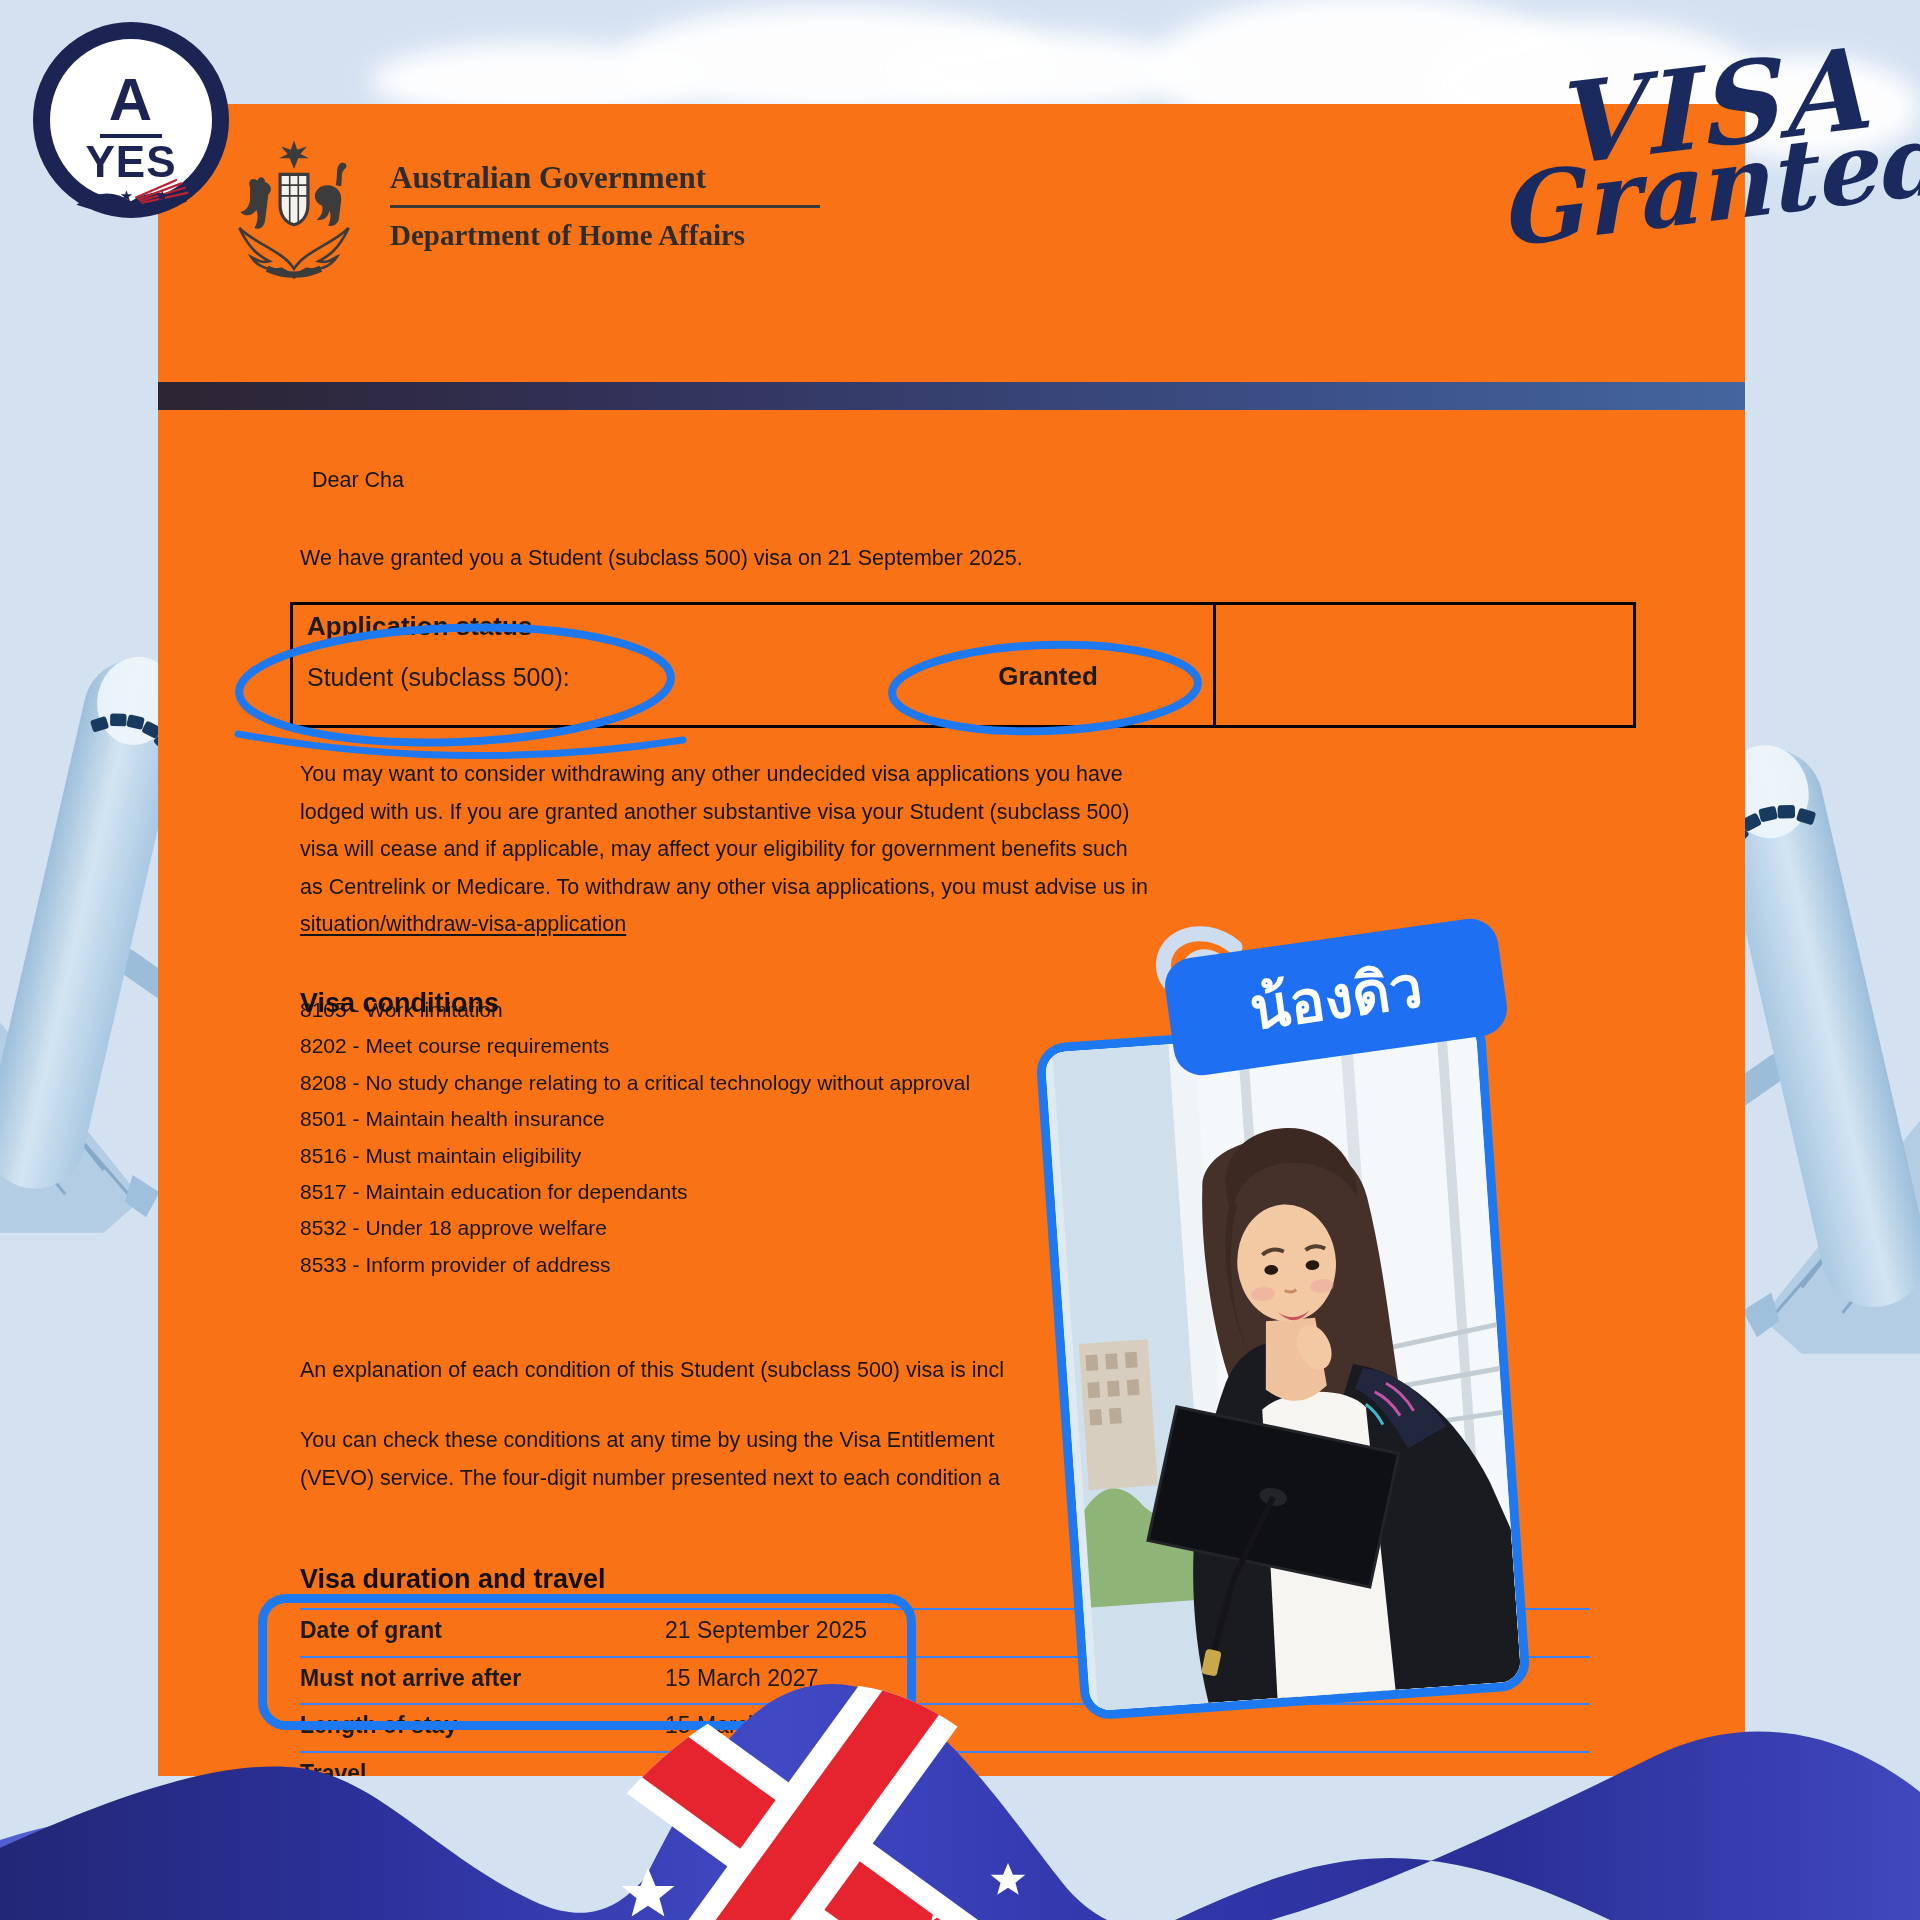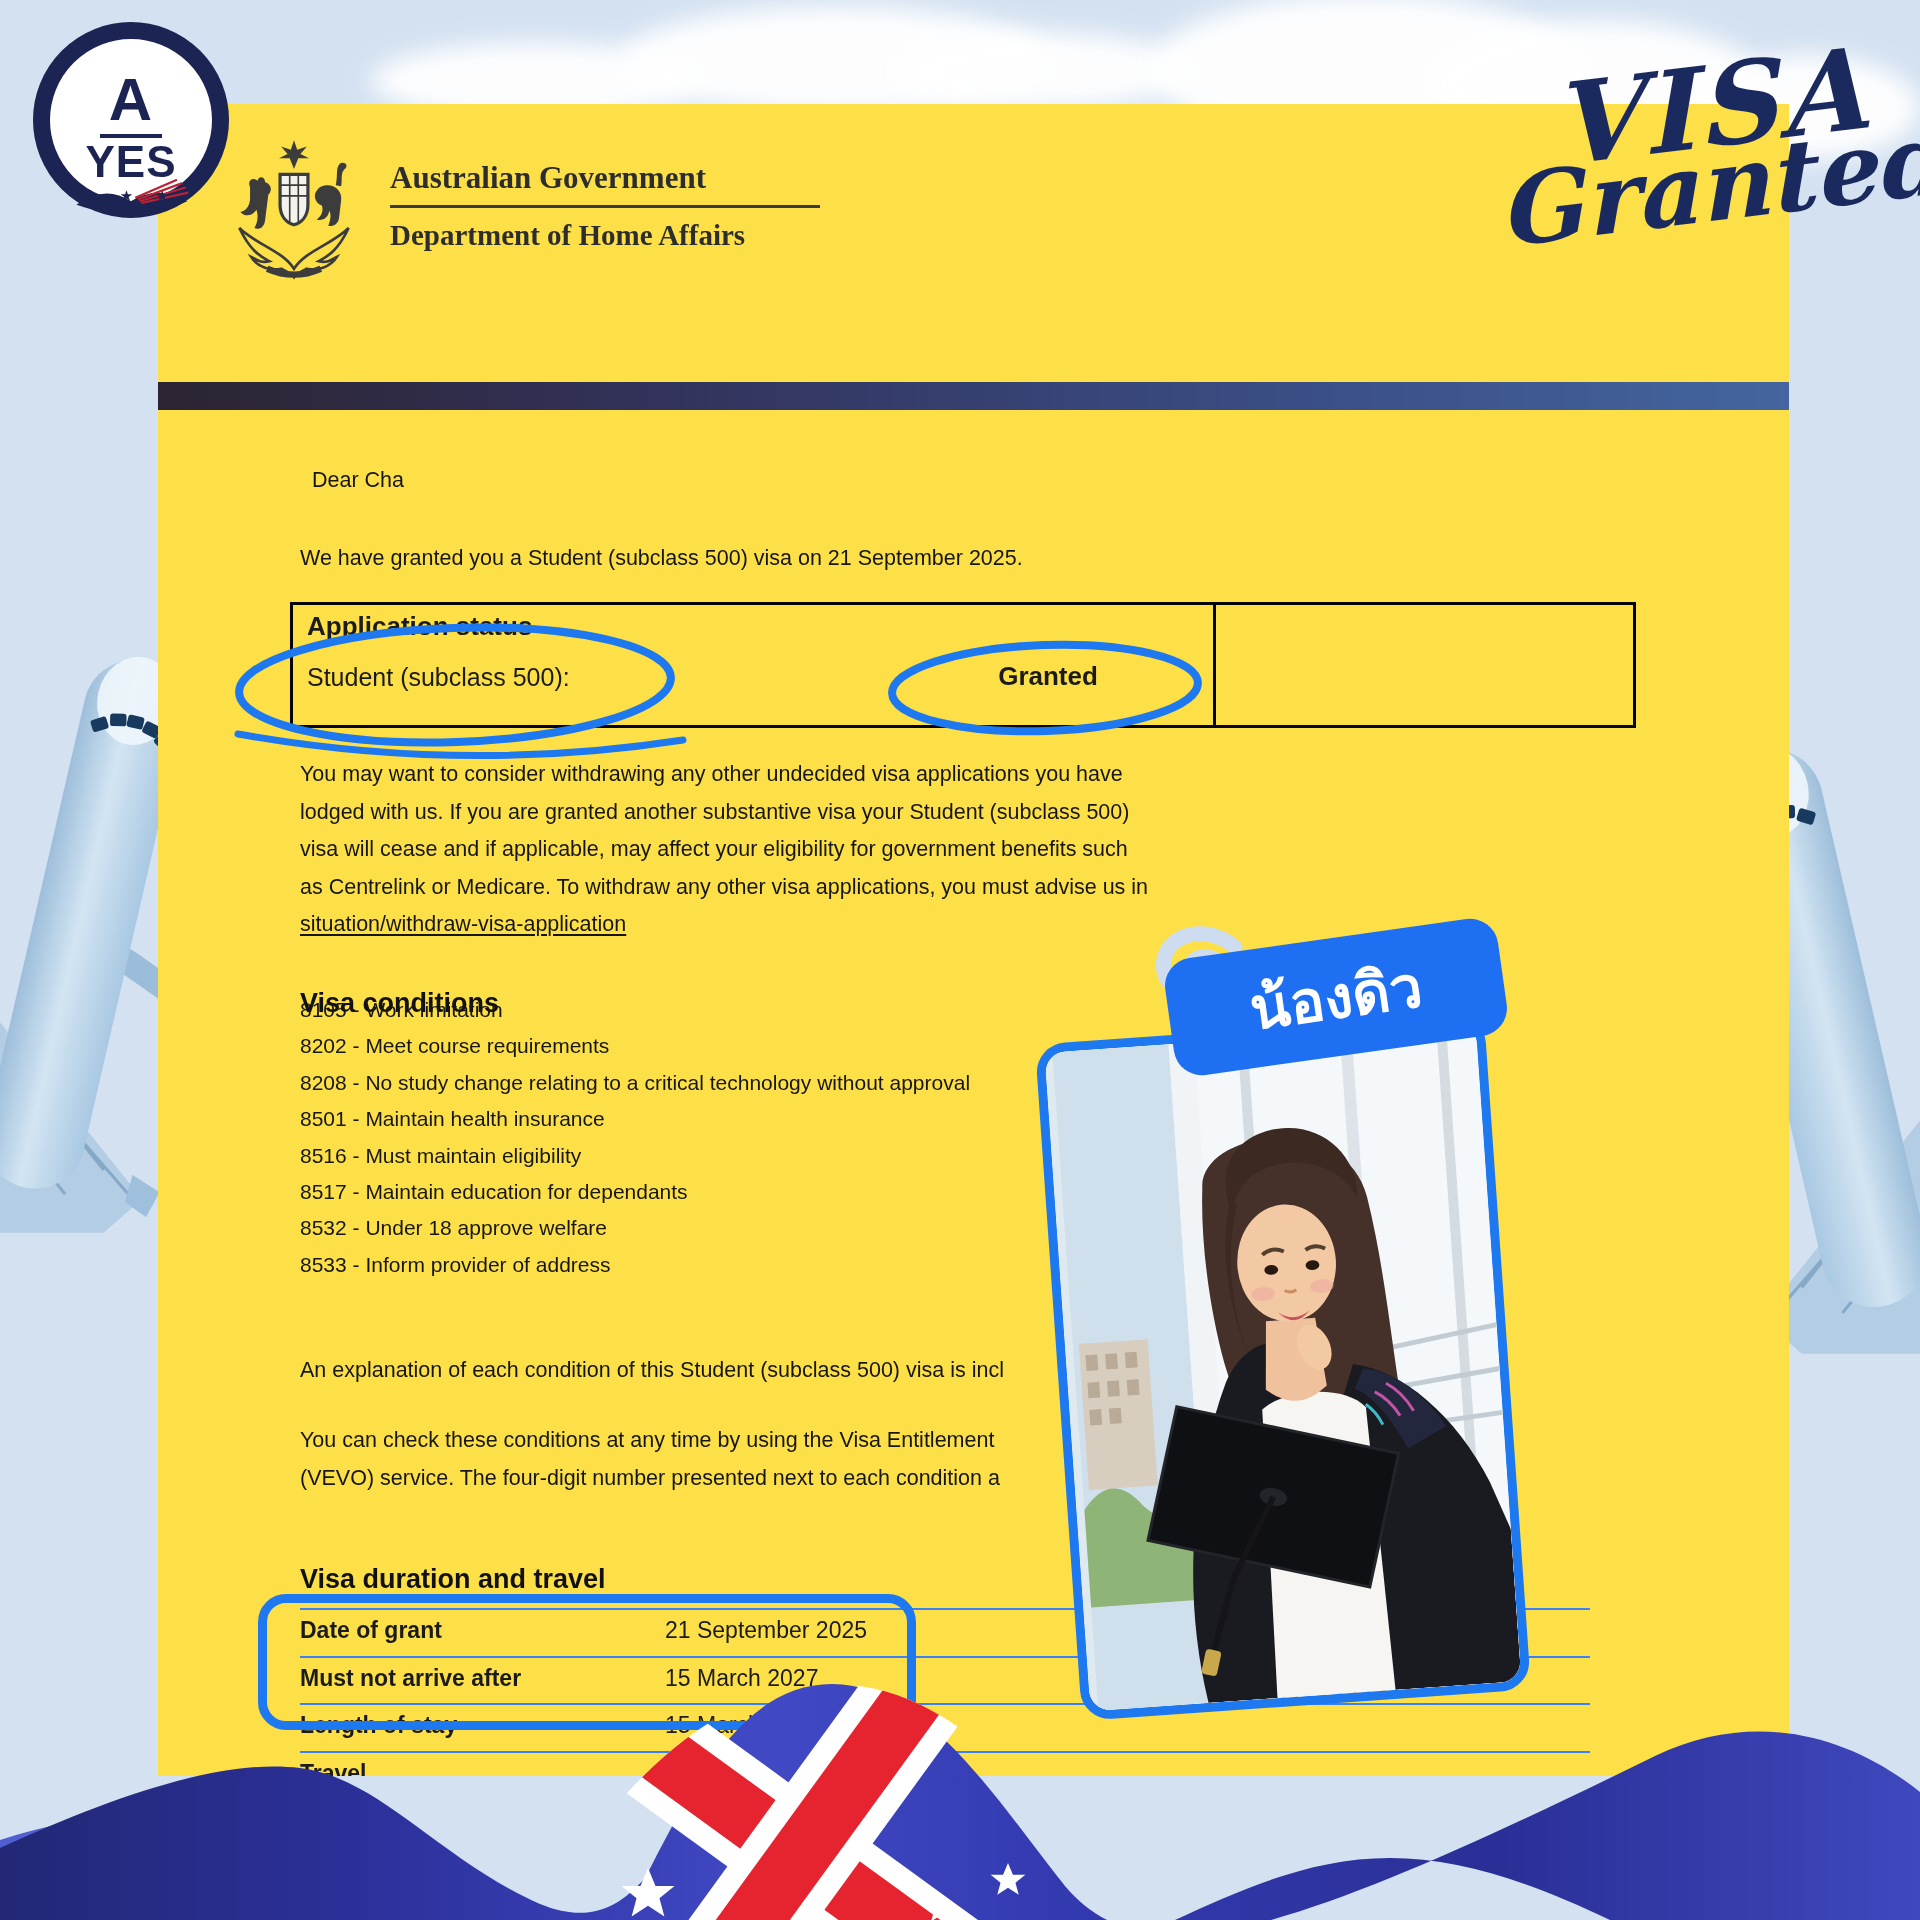--- a/index.html
+++ b/index.html
@@ -1,21 +1,21 @@
 <!DOCTYPE html>
 <html><head>
 <meta charset="utf-8">
 <style>
   html,body{margin:0;padding:0;background:#9fb6cd;}
   .canvas{position:relative;width:1920px;height:1920px;overflow:hidden;background:#d3e1f1;font-family:"Liberation Sans",sans-serif;}
   .abs{position:absolute;}
   
   .cloud{position:absolute;background:#ffffff;border-radius:50%;filter:blur(12px);opacity:.96;}
   
-  .doc{position:absolute;left:158px;top:104px;width:1587px;height:1672px;background:#fde047;overflow:hidden;color:#1b1b1b;padding-left:44px;}
+  .doc{position:absolute;left:158px;top:104px;width:1587px;height:1672px;background:#f97316;overflow:hidden;color:#1b1b1b;}
   .gov-name{font-family:"Liberation Serif",serif;font-weight:bold;font-size:31px;color:#2d2d2d;}
   .gov-rule{width:430px;height:3px;background:#3a3a3a;margin-top:9px;}
   .gov-dept{font-family:"Liberation Serif",serif;font-weight:bold;font-size:29px;color:#2d2d2d;margin-top:11px;}
   .dark-bar{position:absolute;left:0;top:278px;width:100%;height:28px;background:linear-gradient(90deg,#2c2431 0%,#32325a 30%,#3a4e85 70%,#44659f 100%);}
   .body-text{font-size:21.5px;line-height:37.6px;color:#161616;}
   .u{text-decoration:underline;text-underline-offset:3px;}
   .sec-title{font-weight:bold;font-size:27px;color:#111;}
   .status-table{position:absolute;left:132px;top:498px;width:1340px;height:120px;border:3px solid #050505;background:transparent;}
   .st-title{position:absolute;left:14px;top:6px;font-weight:bold;font-size:26px;}
   .st-label{position:absolute;left:14px;top:58px;font-size:25px;}

